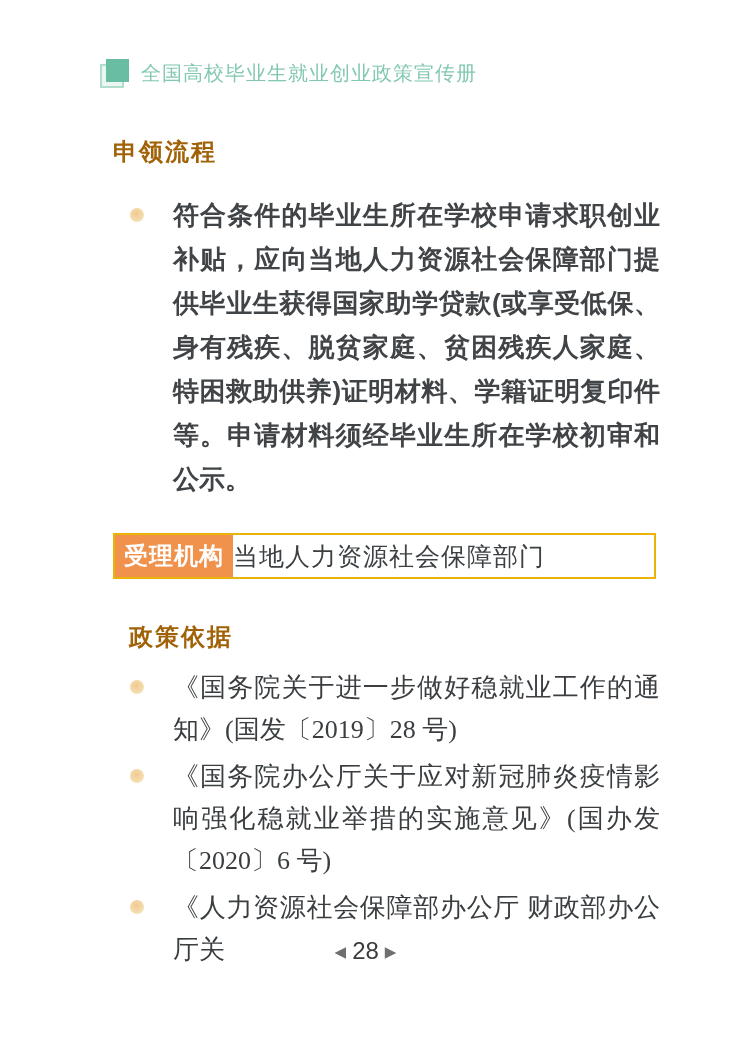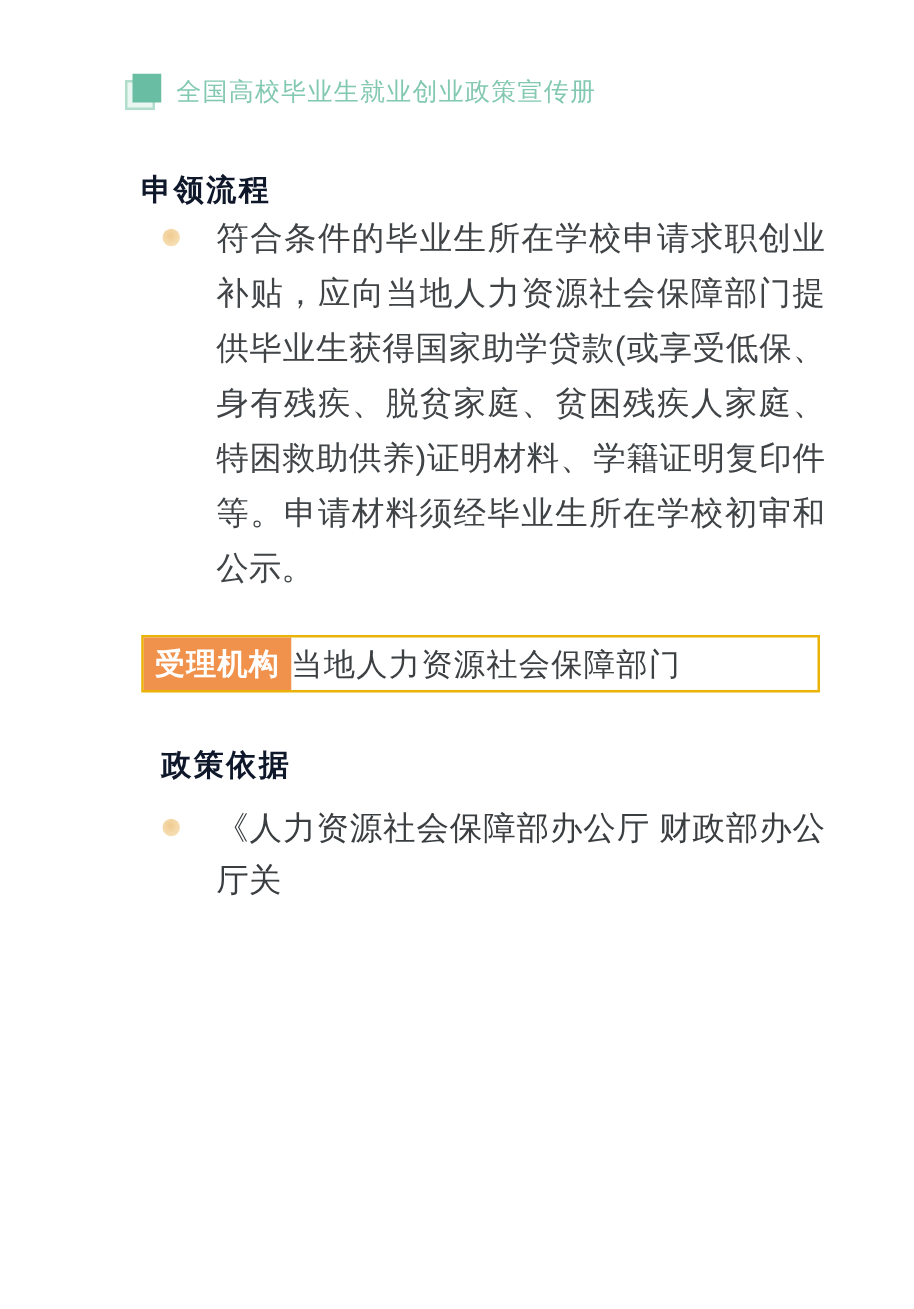--- a/index.html
+++ b/index.html
@@ -32,28 +32,28 @@
     color:#83c8b1;
     font-size:20px;
     letter-spacing:1px;
   }
 
   
   .content { position:absolute; left:113px; top:136px; width:547px; }
 
   .section-heading {
     margin:0;
-    color:#0f172a;
+    color:#a16207;
     font-size:24px;
     font-weight:bold;
     letter-spacing:2px;
     font-family:Liberation Mono, monospace;
   }
 
-  .bullet-list { margin-top:0; }
+  .bullet-list { margin-top:25px;font-weight:bold; }
   .bullet-item { display:flex; align-items:flex-start; }
   .dot {
     flex:0 0 14px; width:14px; height:14px;
     border-radius:50%;
     background:radial-gradient(circle at 45% 40%, #f0ca90 0%, #f6dfb4 70%, #f9ecd2 100%);
     margin:15px 29px 0 17px;
   }
   .bullet-text {
     width:500px;
     font-size:26px;
@@ -145,20 +145,31 @@
     <div class="agency-box">
       <span class="agency-label">受理机构</span>
       <span class="agency-value">当地人力资源社会保障部门</span>
     </div>
 
     <h2 class="section-heading policy-heading">政策依据</h2>
 
     <div class="policy-list">
       <div class="policy-item">
         <span class="dot"></span>
+        <div class="policy-text">《国务院关于进一步做好稳就业工作的通知》(国发〔2019〕28 号)</div>
+      </div>
+      <div class="policy-item">
+        <span class="dot"></span>
+        <div class="policy-text">《国务院办公厅关于应对新冠肺炎疫情影响强化稳就业举措的实施意见》(国办发〔2020〕6 号)</div>
+      </div>
+      <div class="policy-item">
+        <span class="dot"></span>
         <div class="policy-text">《人力资源社会保障部办公厅 财政部办公厅关</div>
       </div>
     </div>
 
   </div>
 
+  <div class="footer">
+    <span class="arrow">◀</span><span>28</span><span class="arrow">▶</span>
+  </div>
 
 </div>
 
 </body></html>

